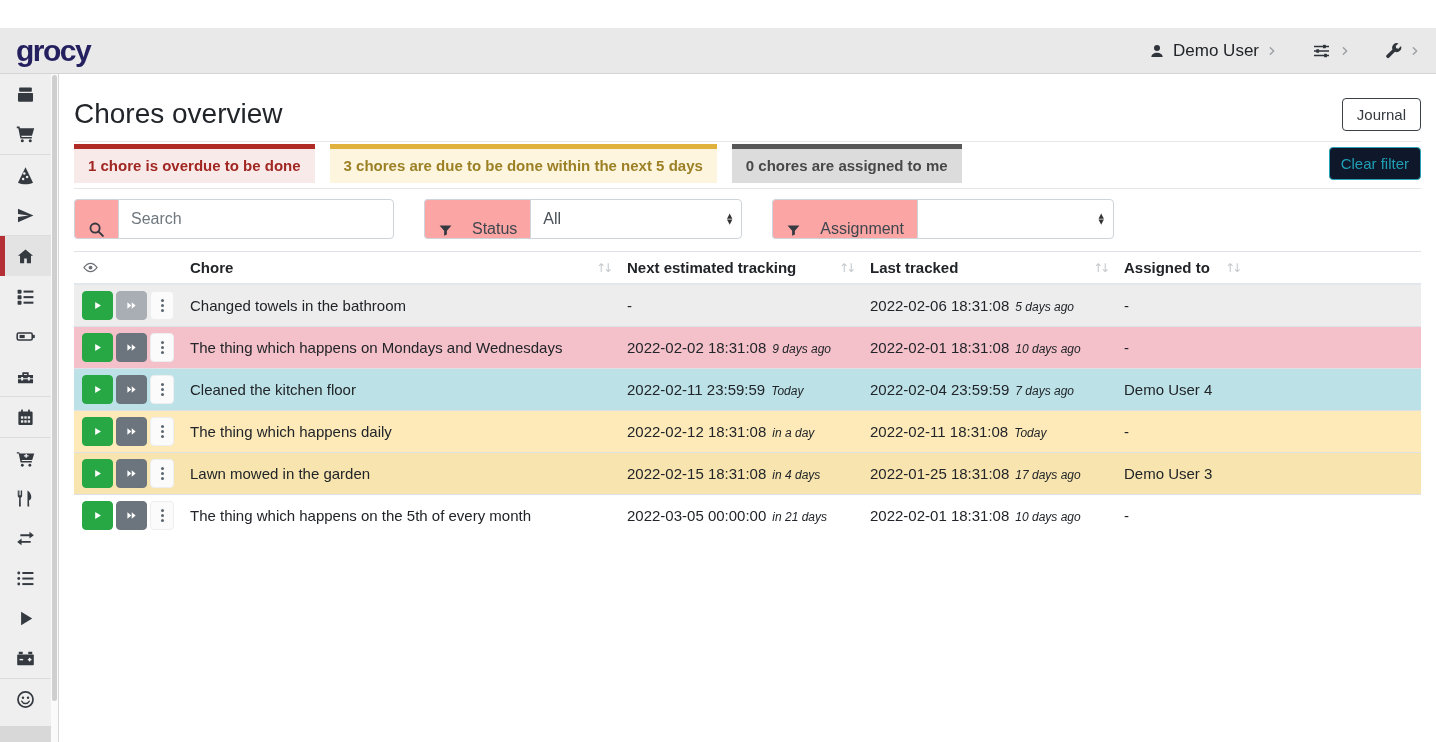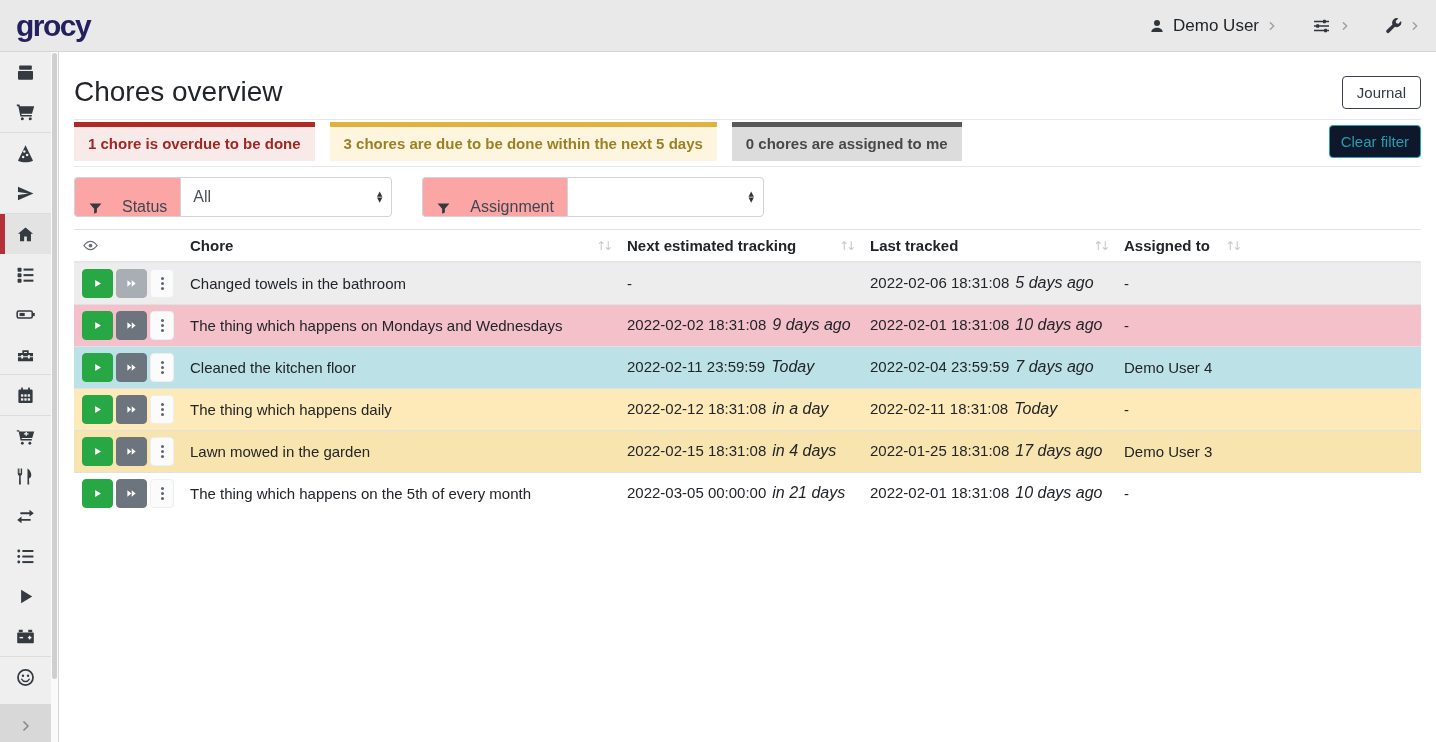--- a/index.html
+++ b/index.html
@@ -1,22 +1,22 @@
 <!DOCTYPE html>
 <html><head>
 <meta charset="utf-8">
 <style>
   * { box-sizing: border-box; margin: 0; padding: 0; }
   html,body { width:1436px; height:742px; overflow:hidden; }
   body { font-family:"Liberation Sans","DejaVu Sans",sans-serif; background:#fff; color:#212529; }
   svg { display:block; }
 
   
-  .navbar { height:52px; background:#e9e9e9; border-bottom:1px solid #d5d5d5;
-            display:flex; align-items:center; justify-content:space-between; padding:0 16px; }
+  .navbar { height:46px; background:#e9e9e9; border-bottom:1px solid #d5d5d5;
+            display:flex; align-items:center; justify-content:space-between; padding:0 16px;margin-top:28px; }
   .logo { font-size:30px; font-weight:800; color:#241f5f; letter-spacing:-1.5px; text-decoration:none; line-height:1; }
   .nav-right { display:flex; align-items:center; gap:34px; }
   .nav-item { display:flex; align-items:center; gap:8px; font-size:17px; color:#212529; cursor:pointer; }
   .nav-item .ic-dark { color:#2f353b; }
   .chev { color:#9aa0a6; }
 
   
   .layout { display:flex; height:696px; }
 
   
@@ -85,21 +85,21 @@
   .actions { display:flex; align-items:center; gap:3px; }
   .btn.act { height:29px; border-radius:4px; display:inline-flex; align-items:center; justify-content:center;
              cursor:pointer; border:1px solid transparent; font-family:inherit; }
   .btn.play { width:33px; background:#28a745; border-color:#28a745; color:#fff; }
   .btn.skip { width:33px; background:#6c757d; border-color:#6c757d; color:#fff; }
   .btn.skip.disabled { background:#a9aeb4; border-color:#a9aeb4; cursor:default; }
   .btn.menu { width:25px; background:#fbfbfc; border-color:#eceef0; color:#5b6770; }
   .dots { width:3px; height:3px; border-radius:50%; background:#5b6770;
           box-shadow:0 -5px 0 #5b6770, 0 5px 0 #5b6770; display:block; }
   .td-dt .dt { font-size:15px; color:#212529; }
-  .td-dt .rel { font-size:16px; font-style:italic; margin-left:6px; color:#212529; }
+  .td-dt .rel { font-size:12px; font-style:italic; margin-left:6px; color:#212529; }
   .td-dt .rel:empty { display:none; }
 </style>
 </head>
 <body>
 
 <header class="navbar">
   <a class="logo">grocy</a>
   <div class="nav-right">
     <div class="nav-item">
       <svg class="ic-dark" width="16" height="16" viewBox="0 0 24 24" fill="currentColor">
@@ -281,20 +281,29 @@
     <div class="cards-row">
       <div class="cards">
         <div class="card danger"><span>1 chore is overdue to be done</span></div>
         <div class="card warning"><span>3 chores are due to be done within the next 5 days</span></div>
         <div class="card secondary"><span>0 chores are assigned to me</span></div>
       </div>
       <button class="btn-clear">Clear filter</button>
     </div>
 
     <div class="filters-row">
+      <div class="input-group">
+        <span class="addon">
+          <svg width="17" height="17" viewBox="0 0 24 24">
+              <circle cx="10" cy="10" r="6.5" fill="none" stroke="currentColor" stroke-width="2.6"></circle>
+              <path d="M15 15l6 6" stroke="currentColor" stroke-width="2.8" stroke-linecap="round"></path>
+            </svg>
+        </span>
+        <input class="search-input" type="text" placeholder="Search" style="">
+      </div>
       <div class="input-group">
         <span class="addon">
           <svg width="15" height="15" viewBox="0 0 24 24" fill="currentColor">
               <path d="M2.5 4h19l-7.3 8.5v5.7l-4.4 2.3v-8z"></path>
             </svg>
           <span>Status</span>
         </span>
         <div class="select status">
           <span>All</span>
           <span class="caret">

